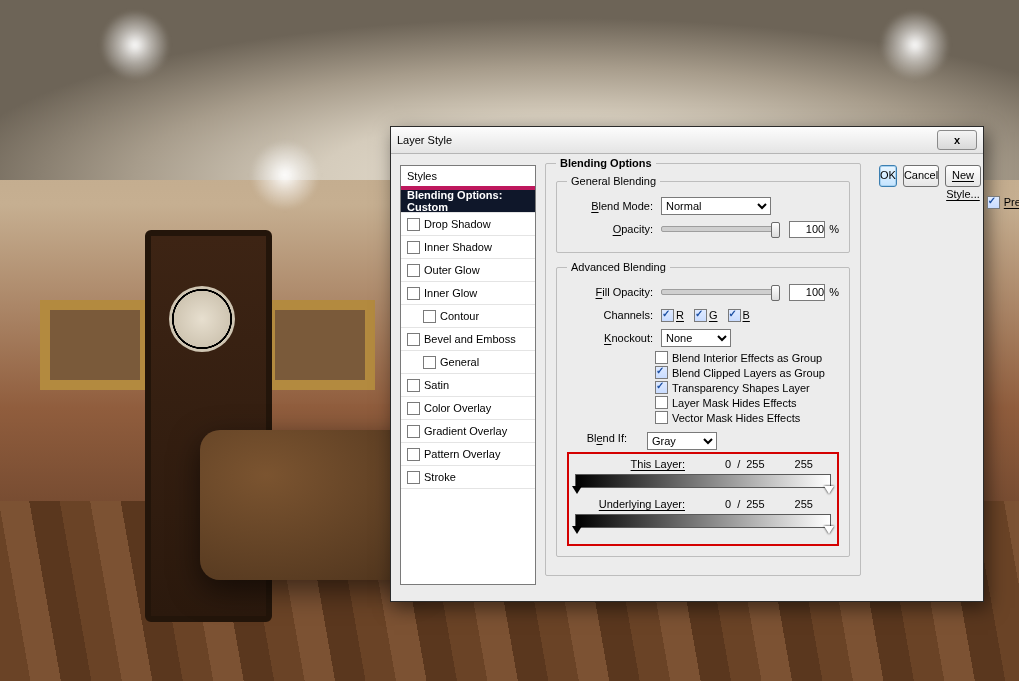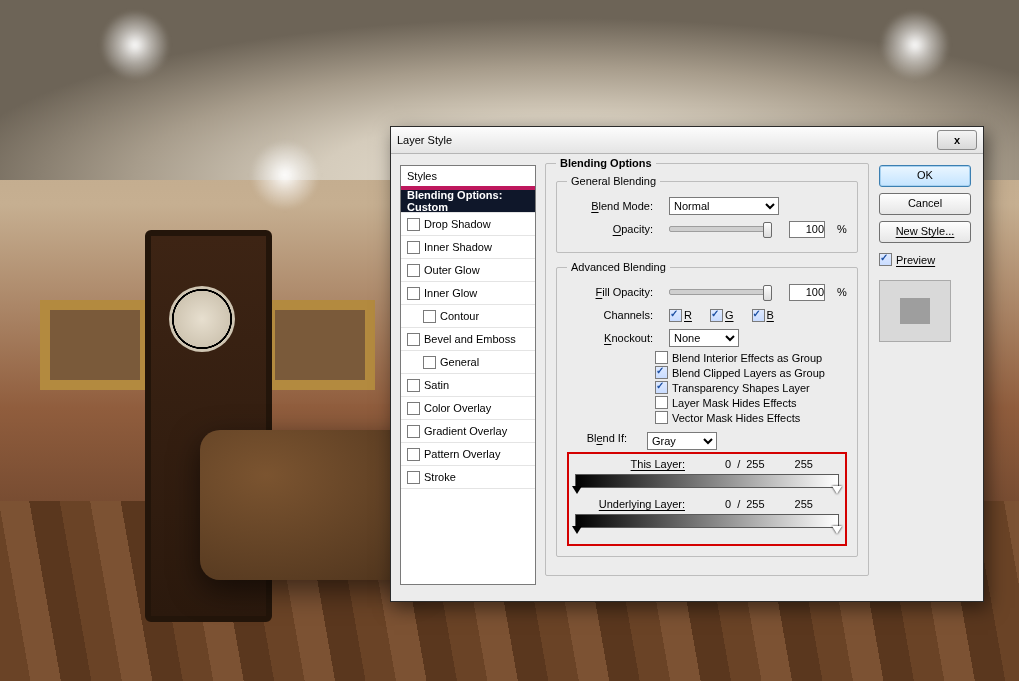--- a/index.html
+++ b/index.html
@@ -36,33 +36,33 @@
   .styles-list{position:absolute;left:9px;top:12px;width:134px;height:418px;border:1px solid #7a7a7a;background:#fff}
   .sl-head{padding:4px 6px;border-bottom:4px solid #be185d}
   .sl-item{display:flex;align-items:center;height:22px;padding:0 6px;border-bottom:1px solid #e4e4e4;cursor:pointer;gap:4px}
   .sl-item.sel{background:#0f172a;color:#fff;font-weight:bold}
   .sl-item.sub{padding-left:22px}
   .chk{width:11px;height:11px;border:1px solid #7a7a7a;background:#fff;display:inline-block;flex:none}
   .chk.on{background:linear-gradient(#dfeaff,#c9dcff);position:relative}
   .chk.on::after{content:"✓";position:absolute;left:0;top:-2px;font-size:10px;color:#1b4fa3;font-weight:bold}
 
   
-  .btncol{position:absolute;right:12px;top:12px;width:92px;display:flex;flex-direction:column;gap:6px;align-items:stretch}
+  .btncol{position:absolute;right:12px;top:12px;width:92px;display:flex;flex-direction:row;gap:6px;align-items:stretch}
   .winbtn{height:20px;border:1px solid #707070;border-radius:3px;background:linear-gradient(#fefefe,#e6e6e6);cursor:pointer;text-align:center;line-height:19px}
   .winbtn.default{border:1px solid #3c7fb1;box-shadow:inset 0 0 0 1px #a7d1f0;background:linear-gradient(#eaf6ff,#c4e4ff)}
   .preview-chk{display:flex;align-items:center;gap:4px;margin-top:4px;font-size:11px}
   .preview-box{margin-top:8px;width:70px;height:60px;border:1px solid #aaa;background:#d9d9d9;display:flex;align-items:center;justify-content:center}
   .preview-box div{width:30px;height:26px;background:#9e9e9e}
 
   
   .mid{position:absolute;left:154px;top:4px;width:316px}
   fieldset{border:1px solid #bdbdbd;border-radius:2px;margin:0 0 8px 0;padding:6px 10px 10px}
   legend{padding:0 4px;font-size:11px}
   .legend-top{font-size:11px;font-weight:bold;position:relative;top:0}
-  .row{display:flex;align-items:center;height:20px;margin:3px 0;gap:12px}
+  .row{display:flex;align-items:center;height:20px;margin:3px 0;gap:4px}
   .lbl{width:86px;text-align:right;padding-right:4px}
   .lblu{text-decoration:underline;text-underline-offset:2px}
   select.sm{height:18px;border:1px solid #7a7a7a;font:inherit;background:#fff}
   .slider{flex:1;height:4px;background:#cfcfcf;border:1px solid #9e9e9e;border-radius:2px;position:relative;margin-right:6px;min-width:100px}
   .slider .thumb{position:absolute;top:-5px;width:7px;height:14px;background:linear-gradient(#fefefe,#dcdcdc);border:1px solid #6b6b6b;border-radius:2px}
   .numbox{width:34px;height:15px;border:1px solid #7a7a7a;text-align:right;background:#fff;line-height:15px}
   .chan{display:inline-flex;align-items:center;gap:2px;margin-right:6px}
   .blendline{display:flex;align-items:flex-start;gap:20px;margin:0 0 2px 0}
   .redbox{border:2px solid #d40000;padding:4px 6px 6px;margin-top:2px}
   .grad{position:relative;height:12px;border:1px solid #5a5a5a;background:linear-gradient(to right,#000,#fff);margin:4px 0 10px 0}

